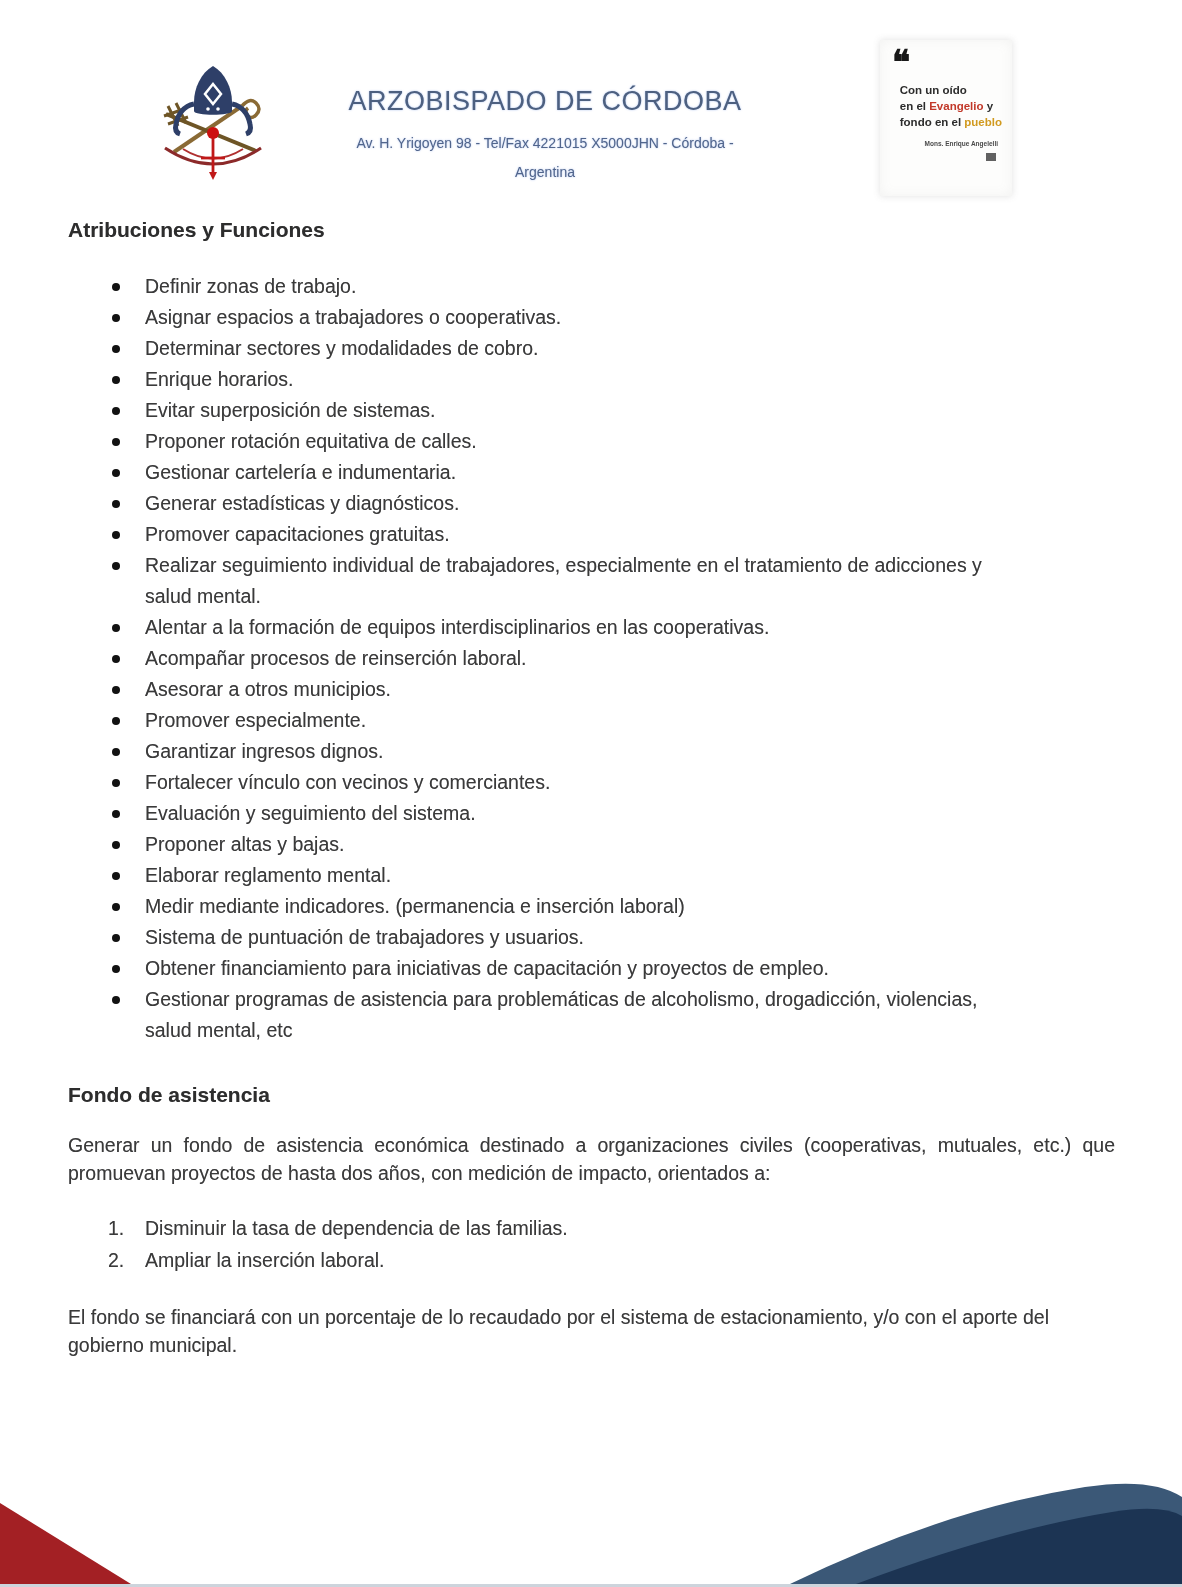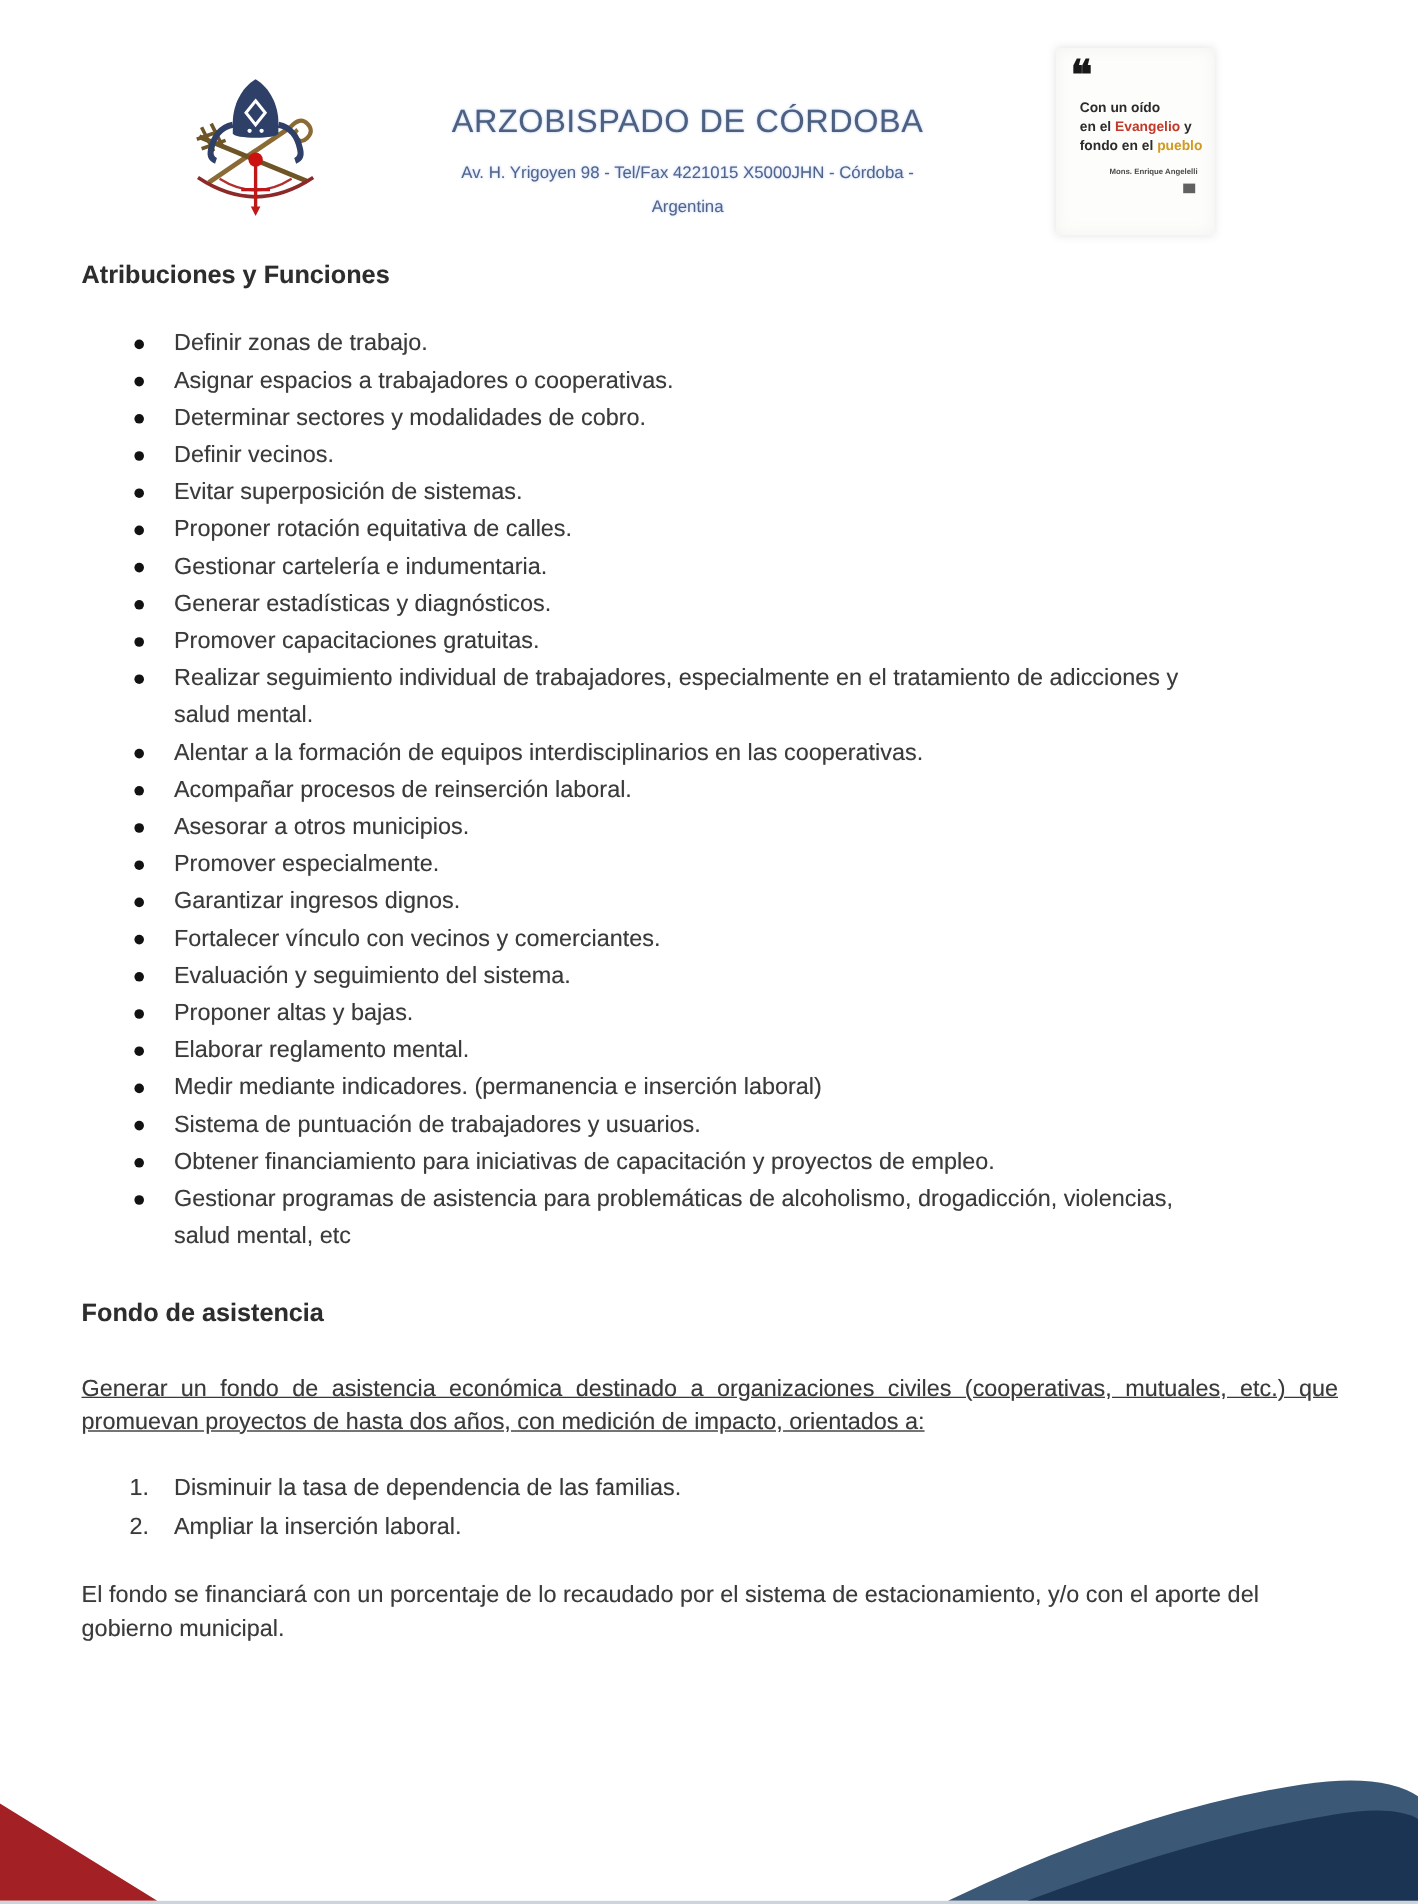--- a/index.html
+++ b/index.html
@@ -8,21 +8,21 @@
     position:relative;
     width:1182px; height:1587px;
     background:#ffffff;
     overflow:hidden;
     font-family:"Liberation Sans", sans-serif;
   }
 
   
   .crest { position:absolute; left:138px; top:54px; width:150px; height:150px; }
   .head-center {
-    position:absolute; left:298px; top:86px; width:550px;
+    position:absolute; left:270px; top:86px; width:550px;
     text-align:center;
     color:#4d6080;
     text-shadow:0 0 2px rgba(140,170,230,.75);
   }
   .org-title { font-size:27px; font-weight:400; letter-spacing:.5px; }
   .org-address { margin-top:12px; font-size:14px; line-height:29px; color:#51658c; }
   .org-address span { display:block; }
 
   
   .book-cover {
@@ -44,21 +44,21 @@
     text-shadow:0 0 .6px rgba(70,70,80,.45);
   }
   .sec-title { font-size:21px; font-weight:bold; color:#2d2d2d; }
   .bullets { margin-top:29px; padding-left:77px; list-style:none; line-height:31px; }
   .bullets li { position:relative; max-width:880px; }
   .bullets li::before {
     content:""; position:absolute; left:-33px; top:12px;
     width:8px; height:8px; border-radius:50%; background:#121212;
   }
   .sec-title-2 { margin-top:37px; }
-  .intro { margin-top:36px; line-height:28px; text-align:justify;text-decoration:underline; }
+  .intro { margin-top:24px; line-height:28px; text-align:justify; }
   .numbered { margin-top:25px; padding-left:77px; list-style:none; line-height:32px; }
   .numbered li { position:relative; }
   .numbered .num { position:absolute; left:-37px; }
   .closing { margin-top:27px; line-height:28px; max-width:1047px; }
 
   
   .footer-art { position:absolute; left:0; bottom:0; width:1182px; height:160px; display:block; }
 </style>
 </head>
 <body>
@@ -114,21 +114,21 @@
     <div class="sec-title">Atribuciones y Funciones</div>
 
     <ul class="bullets">
 
         <li><span>Definir zonas de trabajo.</span></li>
 
         <li><span>Asignar espacios a trabajadores o cooperativas.</span></li>
 
         <li><span>Determinar sectores y modalidades de cobro.</span></li>
 
-        <li><span>Definir vecinos.</span></li>
+        <li><span>Enrique horarios.</span></li>
 
         <li><span>Evitar superposición de sistemas.</span></li>
 
         <li><span>Proponer rotación equitativa de calles.</span></li>
 
         <li><span>Gestionar cartelería e indumentaria.</span></li>
 
         <li><span>Generar estadísticas y diagnósticos.</span></li>
 
         <li><span>Promover capacitaciones gratuitas.</span></li>

